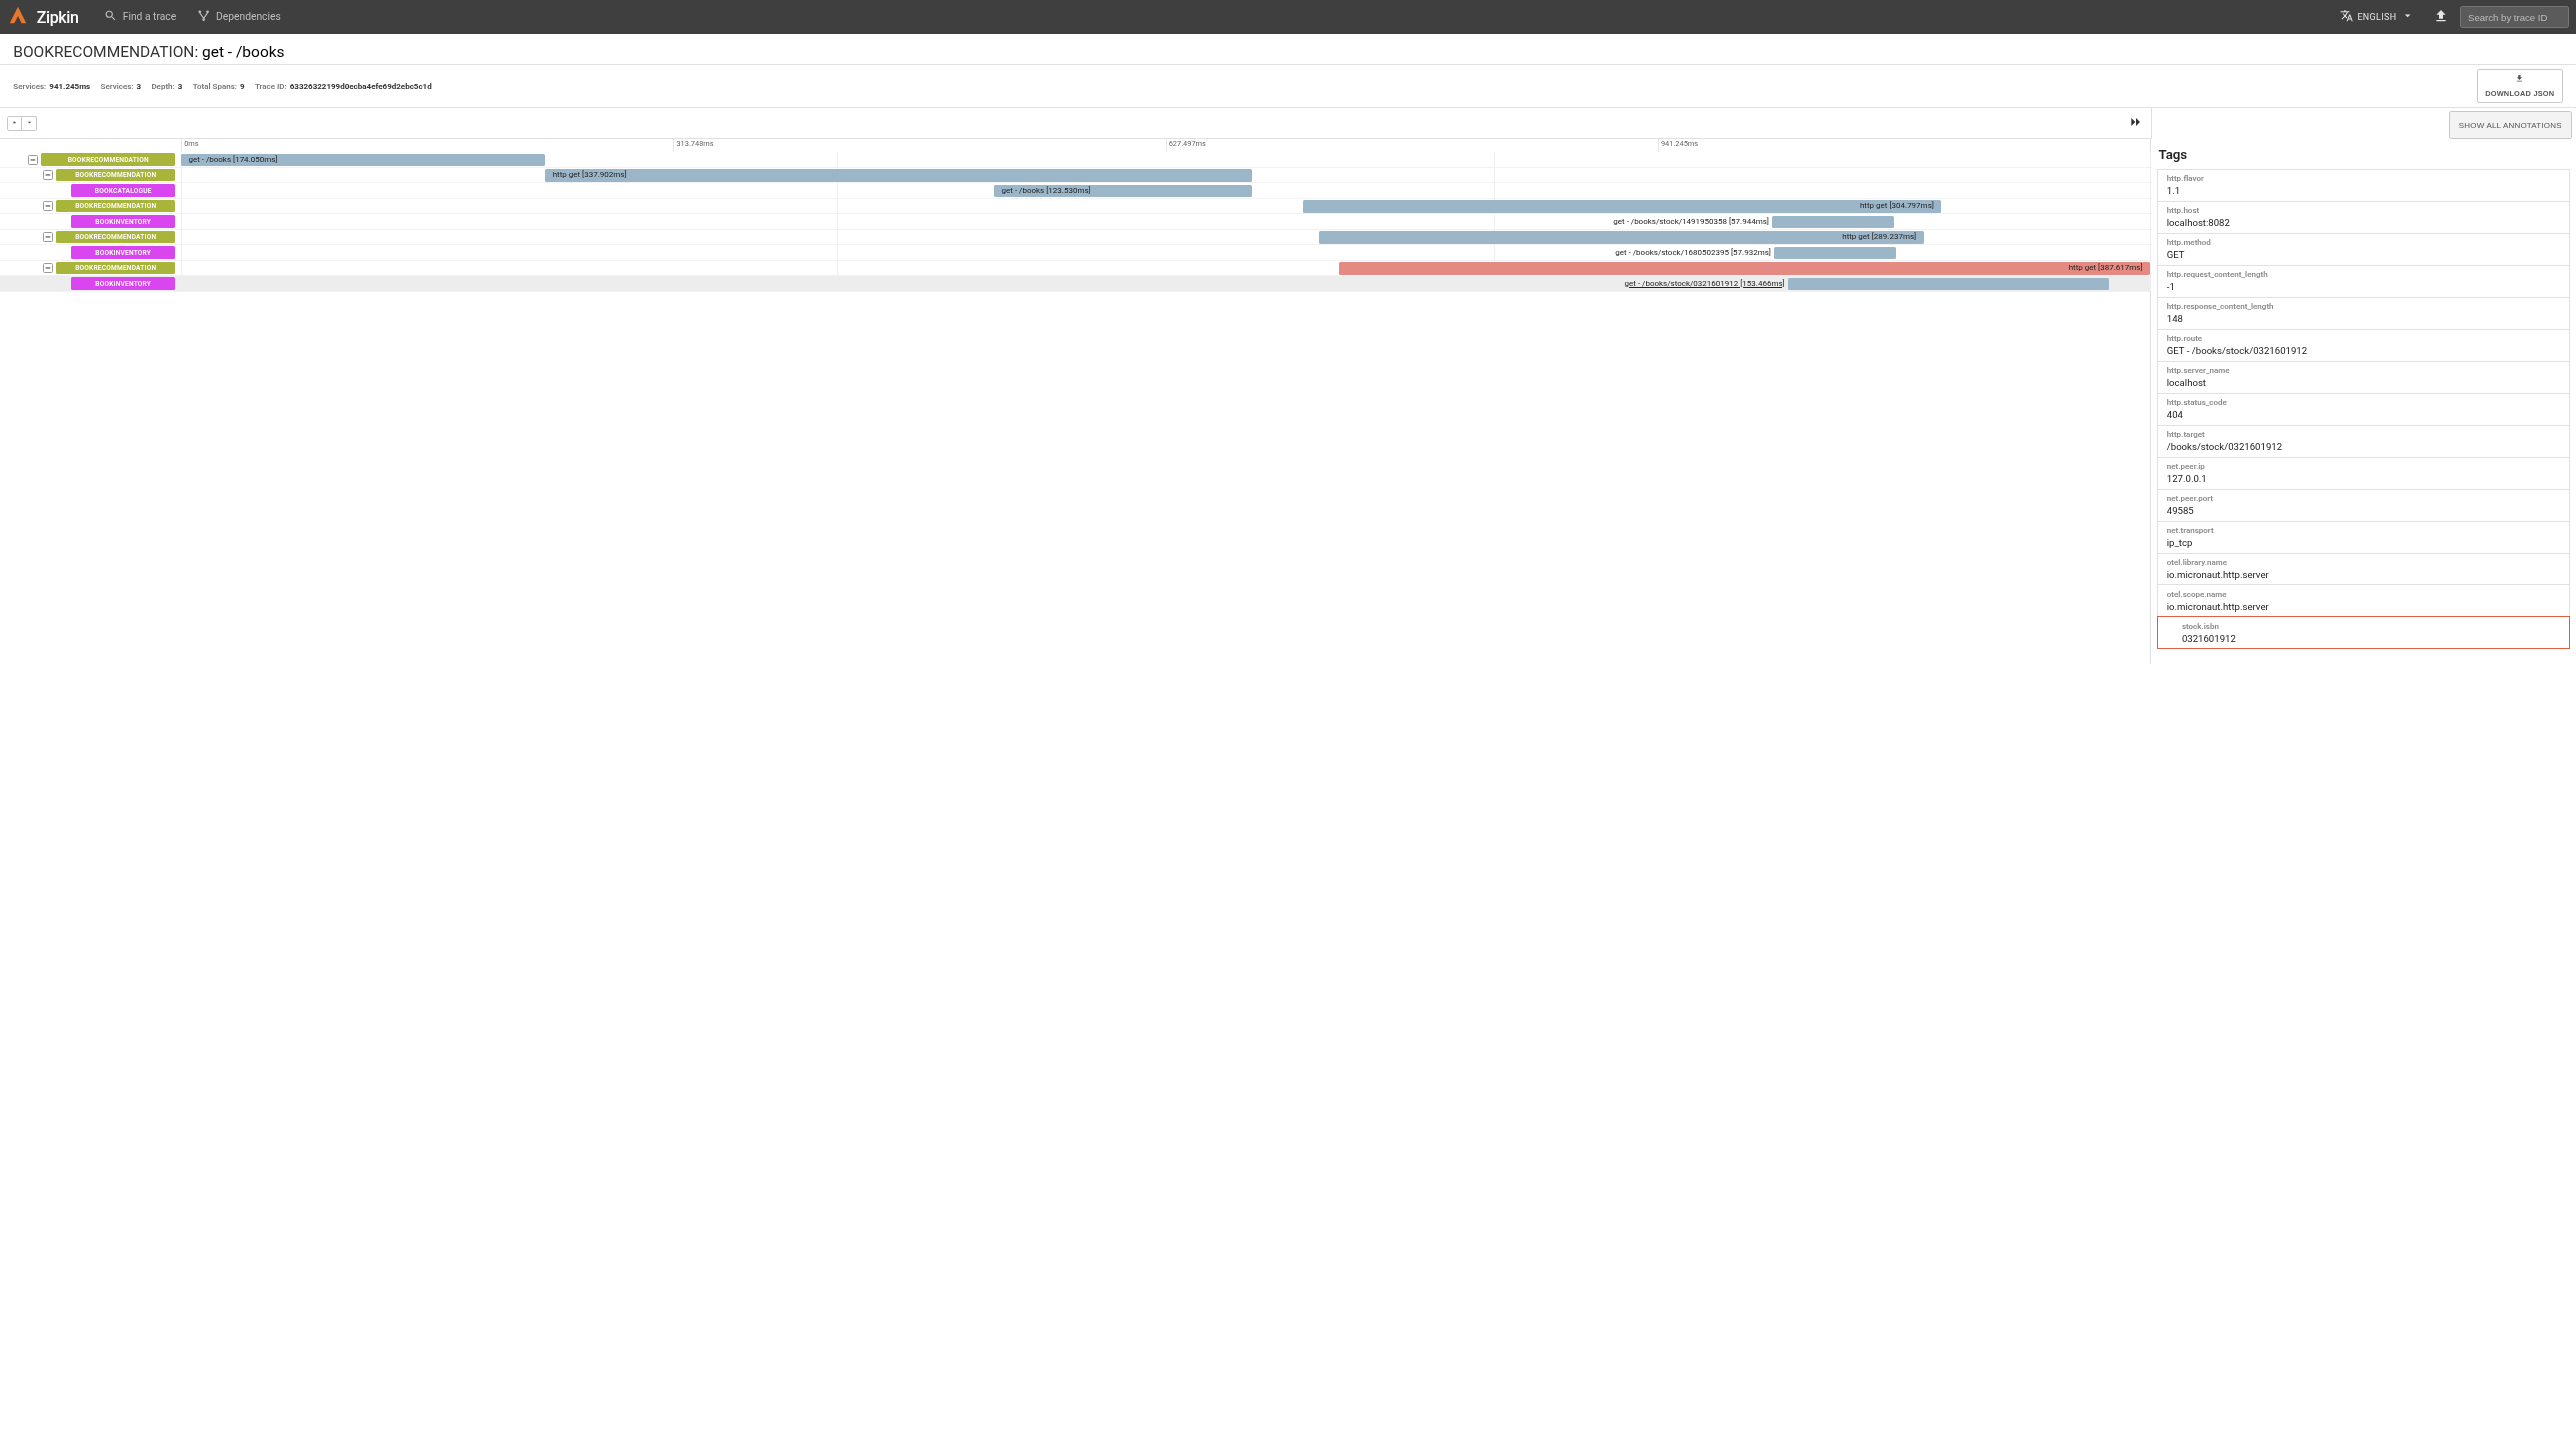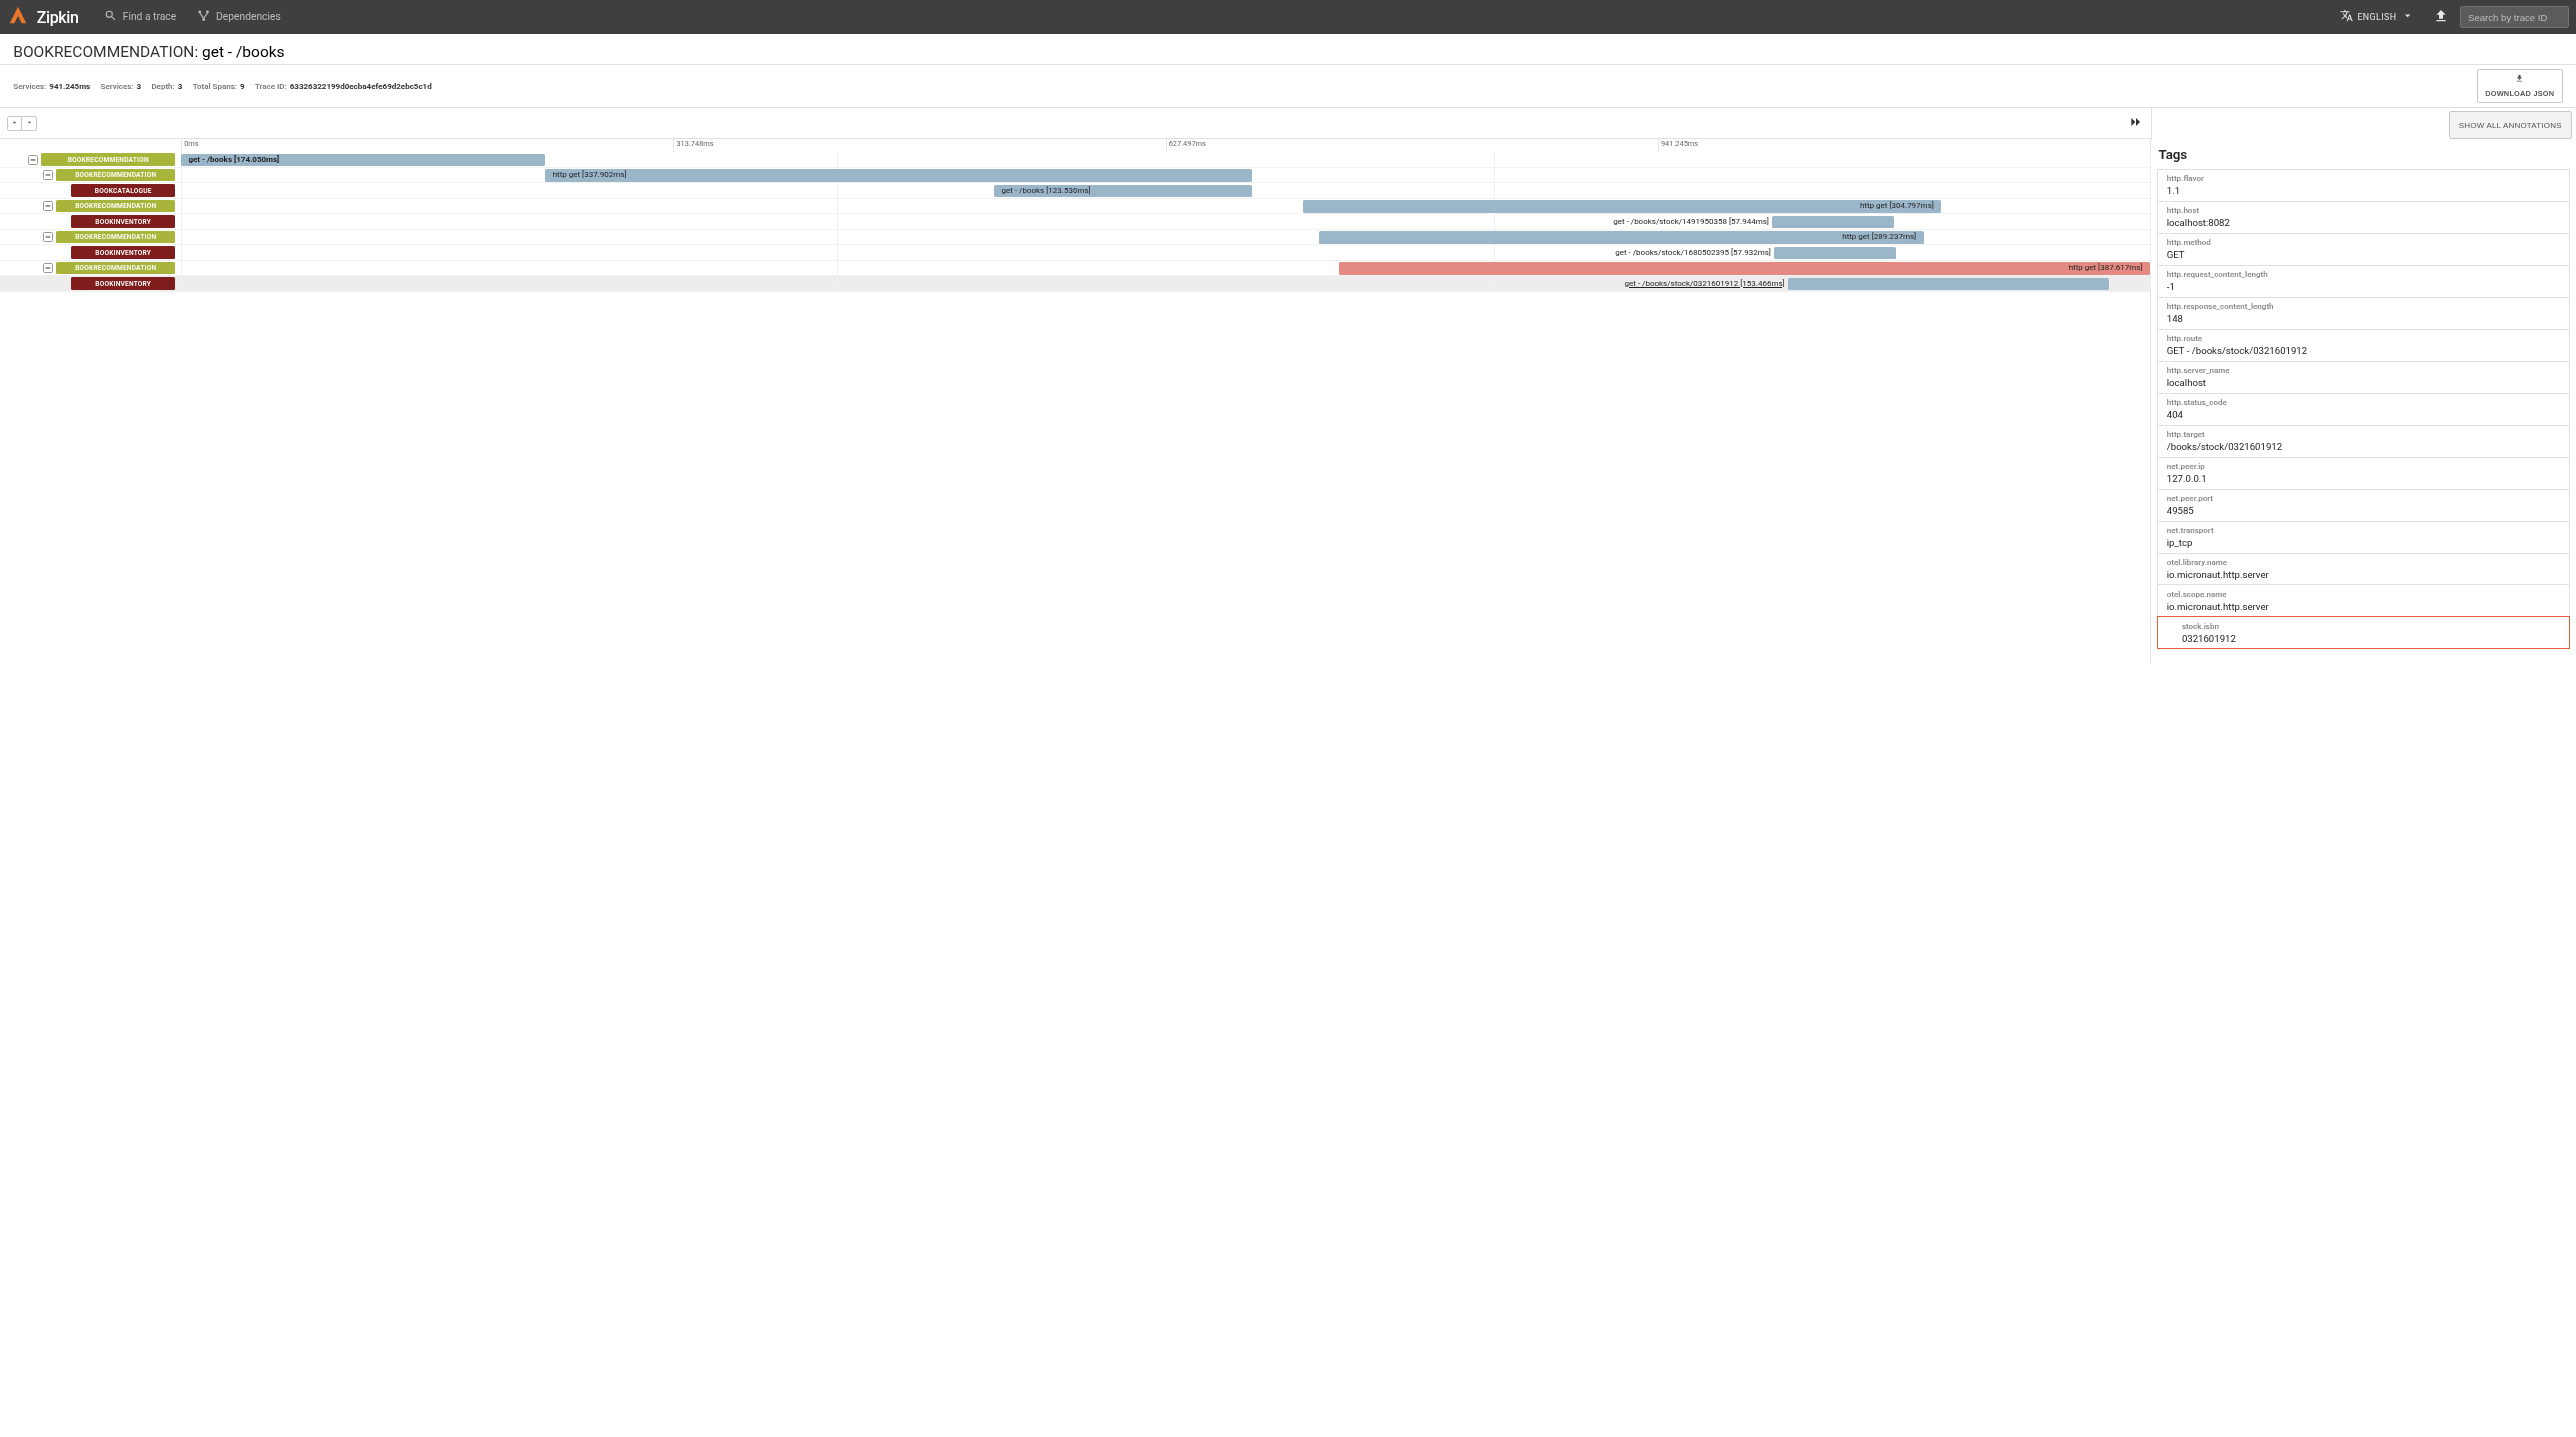--- a/index.html
+++ b/index.html
@@ -55,21 +55,21 @@
 .tl-tick { flex: 1; border-left: 0.7px solid #e6e6e6; padding-left: 2.2px; }
 .tl-rows { }
 .tl-row { display: flex; height: 15.5px; align-items: center; border-bottom: 0.7px solid #f2f2f2; }
 .tl-row.sel { background: #ededed; }
 .tree-cell { width: 181px; flex-shrink: 0; display: flex; align-items: center; position: relative; }
 .tree-indent { display: inline-block; }
 .tree-toggle { width: 10.3px; height: 10.3px; border: 0.7px solid #999; background: #fff; display: flex; align-items: center; justify-content: center; margin-right: 3px; cursor: pointer; border-radius: 1.5px; }
 .tree-toggle svg { width: 5.9px; height: 5.9px; fill: #555; }
 .svc-badge { flex: 1; text-align: center; font-size: 6.6px; font-weight: 600; letter-spacing: 0.2px; padding: 2.2px 0; border-radius: 1.5px; color: #fff; margin-right: 5.9px; }
 .svc-green { background: #a9b53a; }
-.svc-brown { background: #7f1d1d; }
+.svc-brown { background: #d946ef; }
 .bar-cell { flex: 1; position: relative; height: 100%; }
 .gridline { position: absolute; top: 0; bottom: 0; width: 0.7px; background: #eee; }
 .bar { position: absolute; top: 1.5px; height: 12.5px; border-radius: 1.5px; display: flex; align-items: center; white-space: nowrap; }
 .bar-blue { background: #9cb6c9; }
 .bar-red { background: #e58a82; }
 .bar-label { font-size: 8px; color: #222; padding: 0 4.4px; position: absolute; white-space: nowrap; }
 
 
 .right-head { display: flex; align-items: flex-start; padding: 3px 1.5px 7.4px; }
 .right-title { font-size: 13.3px; font-weight: 600; color: #222; flex: 1; }
@@ -196,21 +196,21 @@
                   <rect x="1" y="4" width="8" height="2"></rect>
                 </svg>
               </span>
               <div class="svc-badge svc-green">BOOKRECOMMENDATION</div>
             </div>
             <div class="bar-cell">
               <div class="gridline" style="left: 0%;"></div>
               <div class="gridline" style="left: 33.33%;"></div>
               <div class="gridline" style="left: 66.66%;"></div>
               <div class="gridline" style="left: 100%;"></div>
-              <div class="bar bar-blue" style="left: 0%; width: 18.5%; font-weight: bold;">
+              <div class="bar bar-blue" style="left: 0%; width: 18.5%;">
                 <span class="bar-label" style="left: 3px; top: 0.7px;">get - /books [174.050ms]</span>
               </div>
             </div>
           </div>
           <div class="tl-row">
             <div class="tree-cell">
               <span class="tree-indent" style="width: 43px;"></span>
               <span class="tree-toggle">
                 <svg viewBox="0 0 10 10">
                   <rect x="1" y="4" width="8" height="2"></rect>

